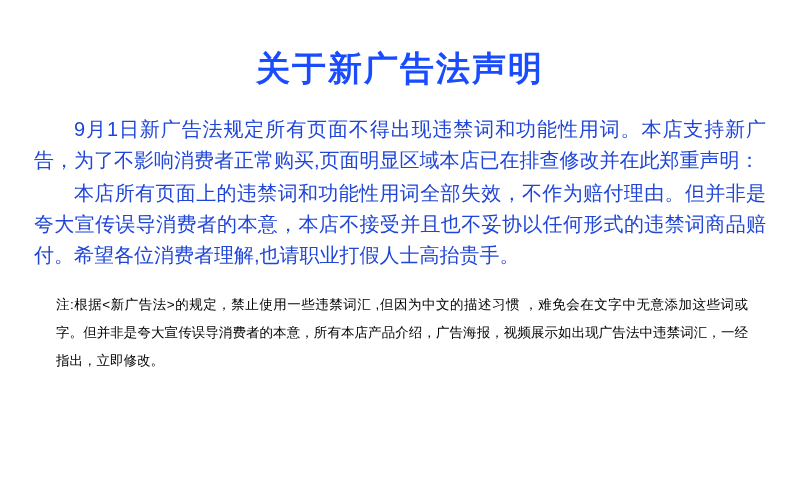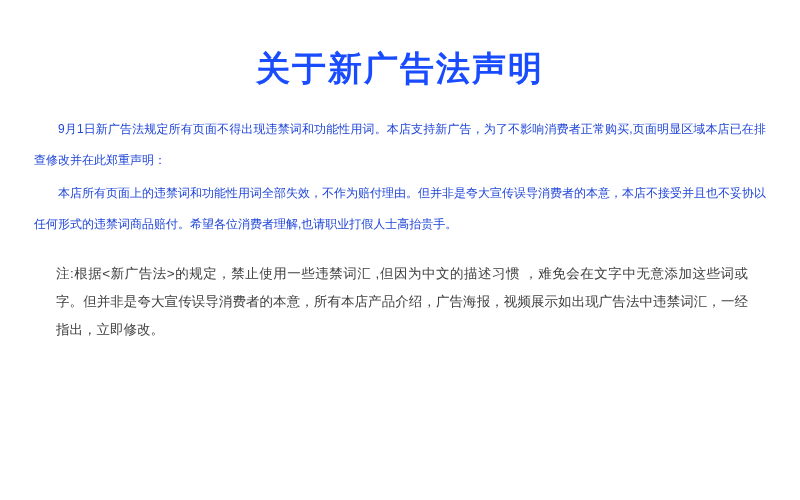--- a/index.html
+++ b/index.html
@@ -28,33 +28,33 @@
     font-size: 34px;
     font-weight: bold;
     letter-spacing: 2px;
     line-height: 1.3;
   }
   .body-block {
     margin-top: 24px;
   }
   .para {
     color: #2046d8;
-    font-size: 12px;
+    font-size: 20px;
     line-height: 31px;
     text-align: justify;
     text-justify: inter-ideograph;
     margin: 0 0 2px 0;
     text-indent: 2em;
   }
   .note-block {
     margin-top: 20px;
     padding: 0 18px 0 22px;
   }
   .note {
-    color: #404040;
+    color: #000000;
     font-size: 13.5px;
     line-height: 28px;
     text-align: justify;
     text-justify: inter-ideograph;
     margin: 0;
   }
 </style>
 </head>
 <body>
 

